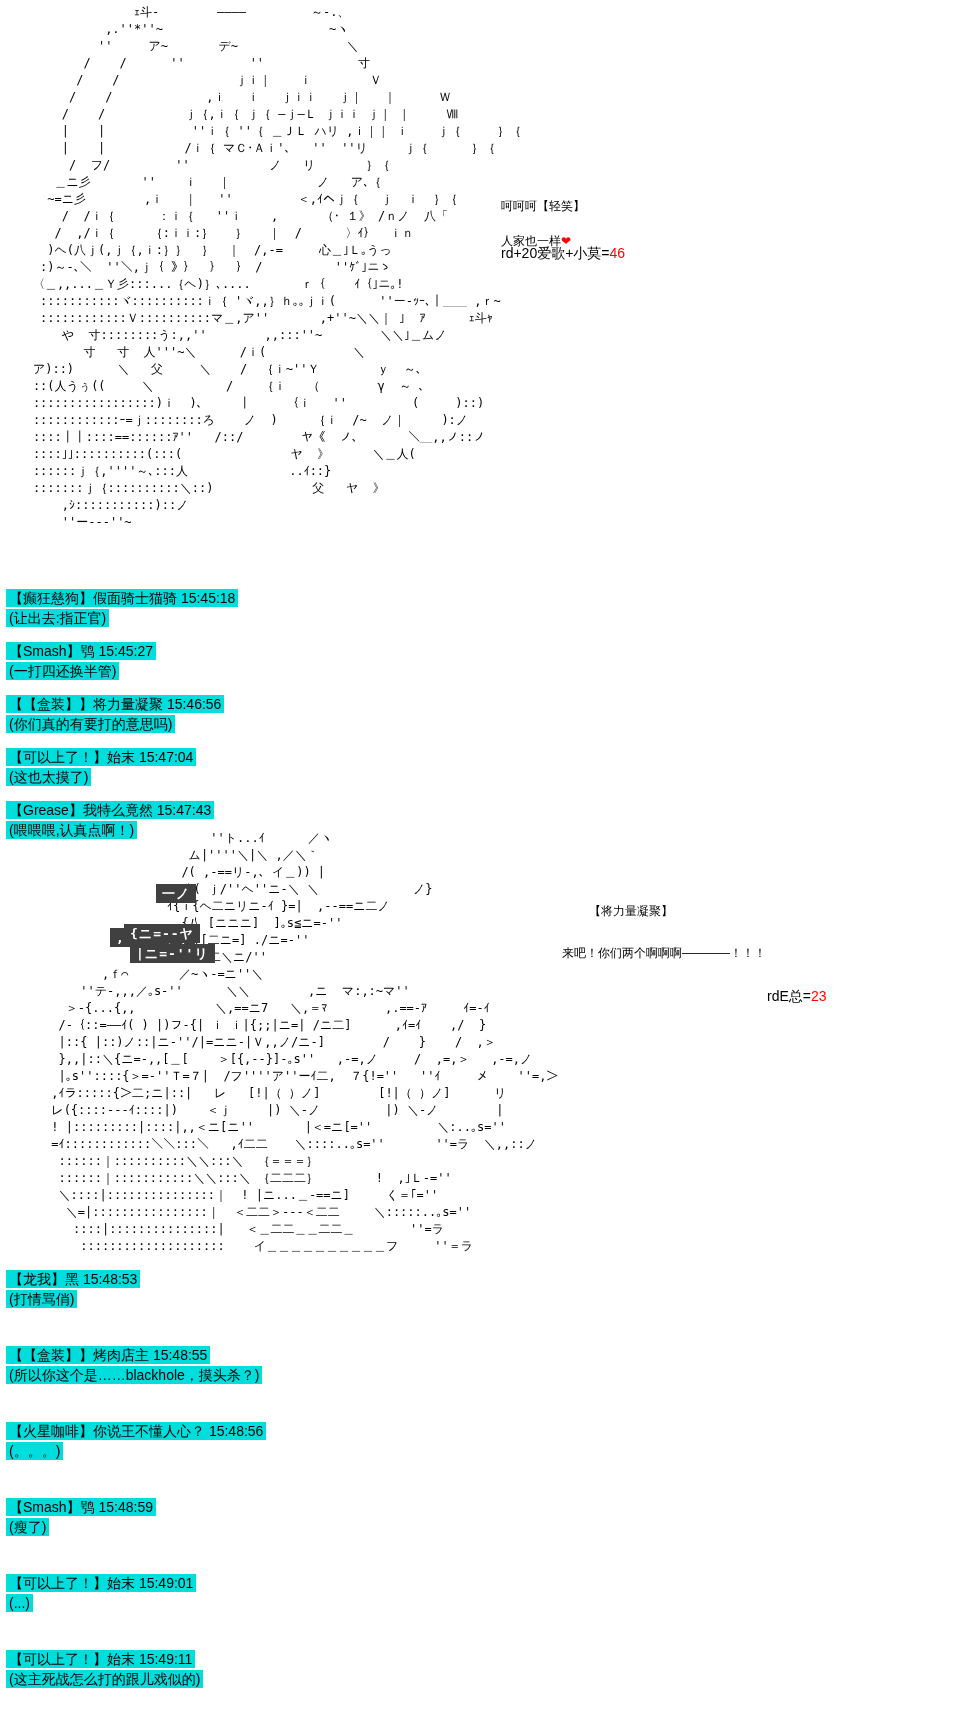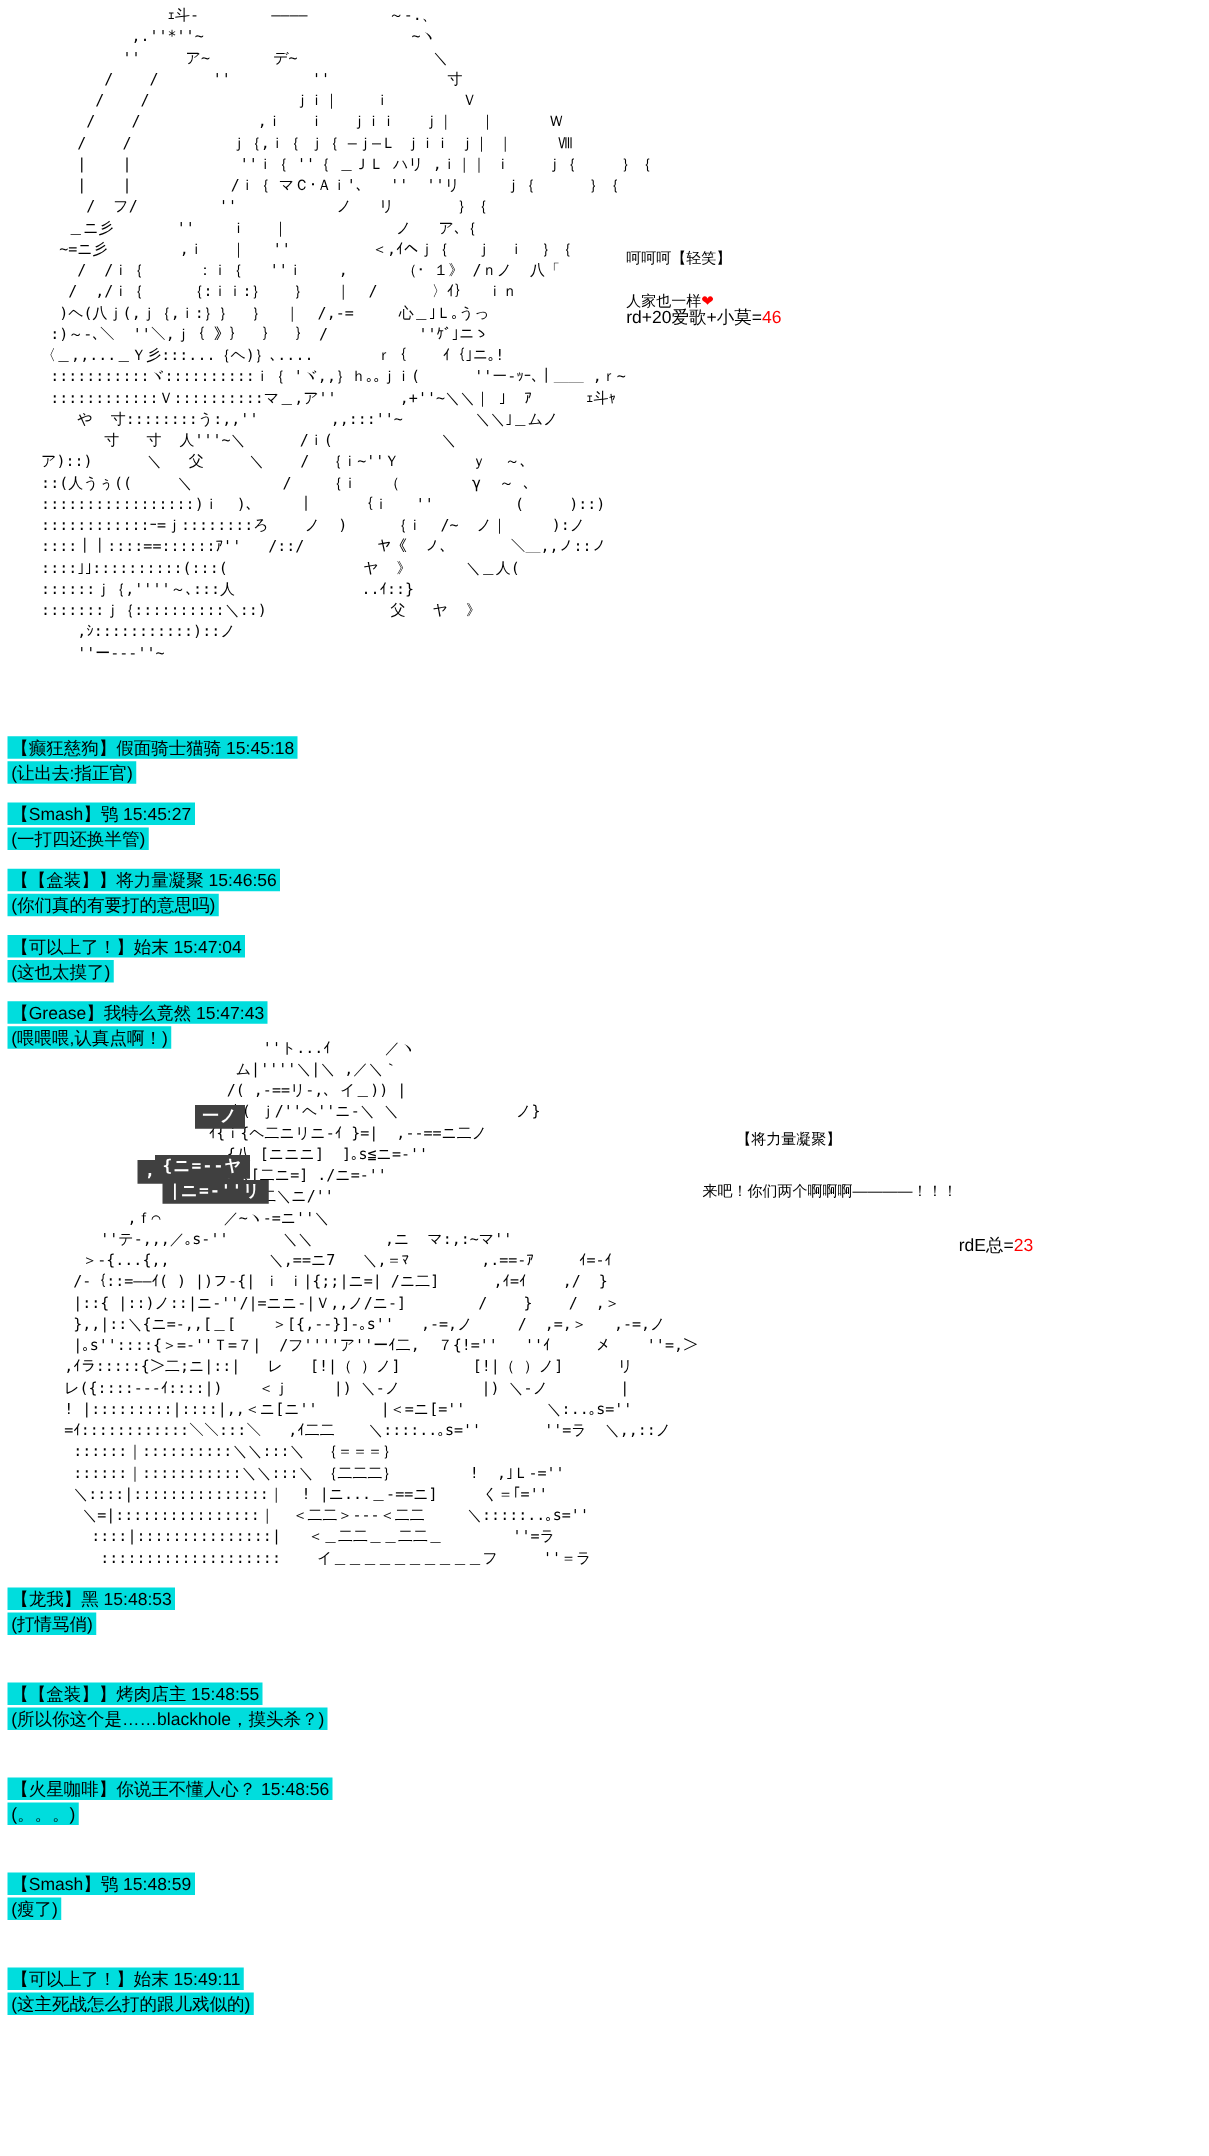--- a/index.html
+++ b/index.html
@@ -176,18 +176,22 @@
     </div>
     <div class="msg">
       <div class="hl">【火星咖啡】你说王不懂人心？ 15:48:56</div>
       <div class="hl">(。。。)</div>
     </div>
     <div class="msg">
       <div class="hl">【Smash】鸮 15:48:59</div>
       <div class="hl">(瘦了)</div>
     </div>
     <div class="msg">
+      <div class="hl">【可以上了！】始末 15:49:01</div>
+      <div class="hl">(...)</div>
+    </div>
+    <div class="msg">
       <div class="hl">【可以上了！】始末 15:49:11</div>
       <div class="hl">(这主死战怎么打的跟儿戏似的)</div>
     </div>
   </div>
 
 </div>
 
 </body></html>

